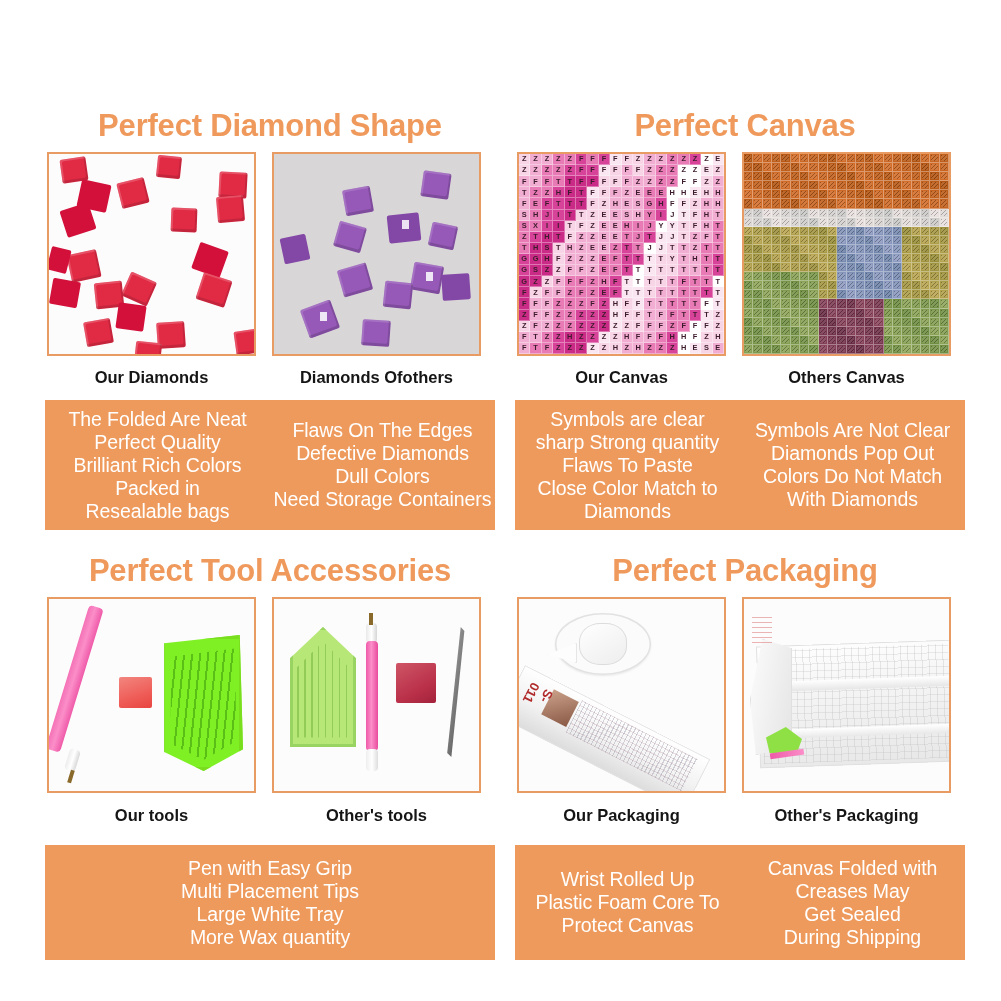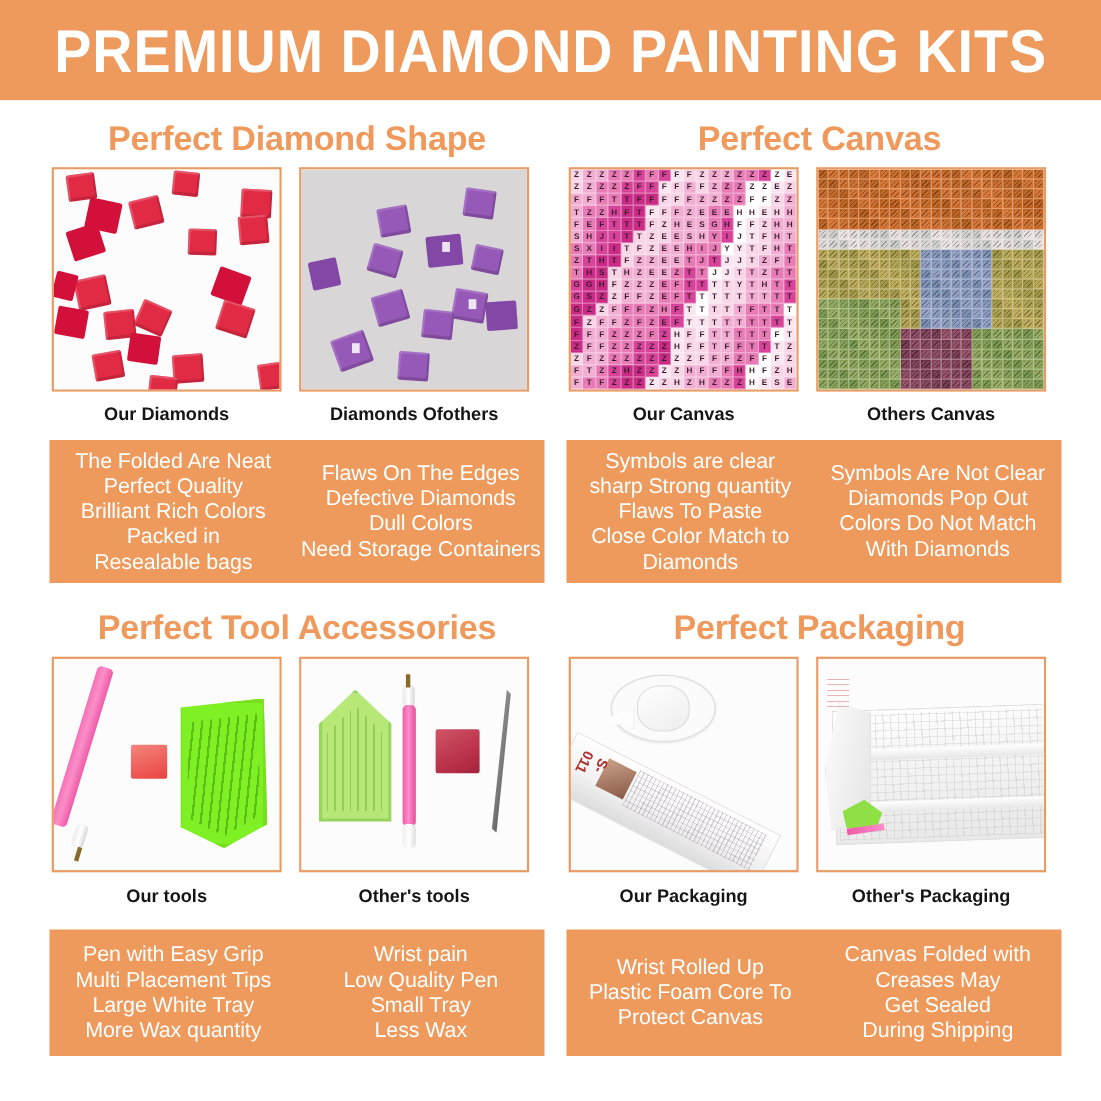--- a/index.html
+++ b/index.html
@@ -126,23 +126,20 @@
 
   
   .tube{ position:absolute; }
   .bag{ position:absolute; }
 </style>
 </head>
 <body>
 
 <div class="page">
 
-  <div class="header">
-    <div class="header-title">PREMIUM DIAMOND PAINTING KITS</div>
-  </div>
 
   <div class="sec-title" id="title-shape">Perfect Diamond Shape</div>
   <div class="sec-title" id="title-canvas">Perfect Canvas</div>
   <div class="sec-title" id="title-tools">Perfect Tool Accessories</div>
   <div class="sec-title" id="title-pack">Perfect Packaging</div>
 
   <div class="photo" style="left:47px; top:152px; width:209px; height:204px;">
     <div class="ph-inner bg-white">
       <div class="dia red" style="left:12px;  top:4px;   width:26px; height:24px; transform:rotate(-8deg);"></div>
       <div class="dia red" style="left:108px; top:2px;   width:24px; height:22px; transform:rotate(6deg);"></div>
@@ -1162,26 +1159,20 @@
   <div class="caption" style="left:517px; top:806px; width:209px;">Our Packaging</div>
   <div class="caption" style="left:742px; top:806px; width:209px;">Other's Packaging</div>
 
   <div class="panel" style="left:45px; top:845px; width:450px; height:115px;">
     <div class="col">
       <div class="line">Pen with Easy Grip</div>
       <div class="line">Multi Placement Tips</div>
       <div class="line">Large White Tray</div>
       <div class="line">More Wax quantity</div>
     </div>
-    <div class="col">
-      <div class="line">Wrist pain</div>
-      <div class="line">Low Quality Pen</div>
-      <div class="line">Small Tray</div>
-      <div class="line">Less Wax</div>
-    </div>
   </div>
 
   <div class="panel" style="left:515px; top:845px; width:450px; height:115px;">
     <div class="col">
       <div class="line">Wrist Rolled Up</div>
       <div class="line">Plastic Foam Core To</div>
       <div class="line">Protect Canvas</div>
     </div>
     <div class="col">
       <div class="line">Canvas Folded with</div>

